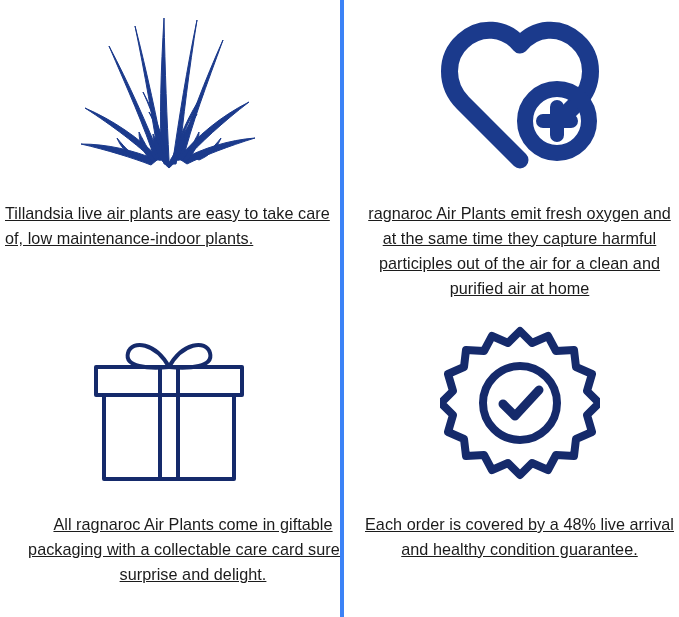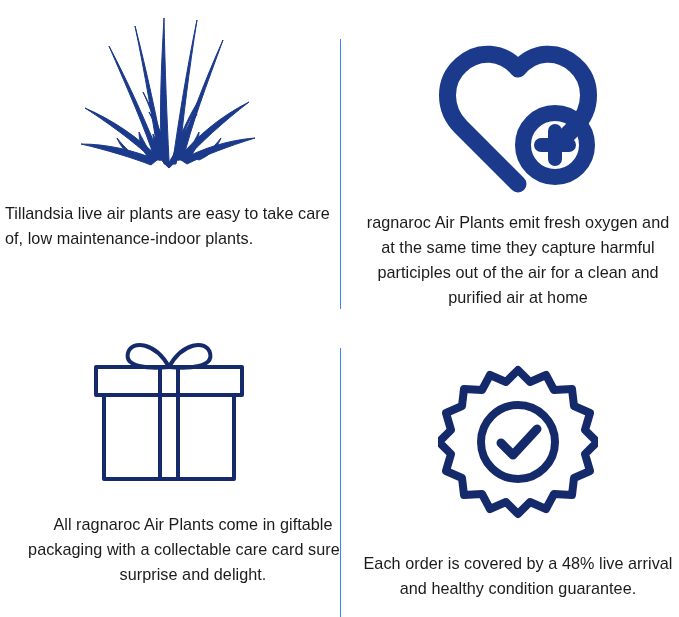--- a/index.html
+++ b/index.html
@@ -14,31 +14,32 @@
     font-family: "Liberation Sans", sans-serif;
     color: #1c1c1c;
   }
   .feature-grid {
     width: 679px;
     height: 557px;
     display: grid;
     grid-template-columns: 340px 339px;
     grid-template-rows: 309px 308px;
     box-sizing: border-box;
+    text-decoration: underline;
   }
   .feature-cell {
     position: relative;
     display: flex;
     flex-direction: column;
     align-items: center;
     box-sizing: border-box;
     overflow: hidden;
   }
   .cell-left  { padding: 0 2px 0 0; }
-  .cell-right { padding: 0 0 0 16px; border-left: 1px solid #3b82f6; margin-top: 39px; }
+  .cell-right { padding: 0 0 0 16px; border-left: 4px solid #3b82f6; }
 
   .icon-area {
     display: flex;
     align-items: center;
     justify-content: center;
     width: 100%;
   }
   .icon-area svg { display: block; }
 
   

